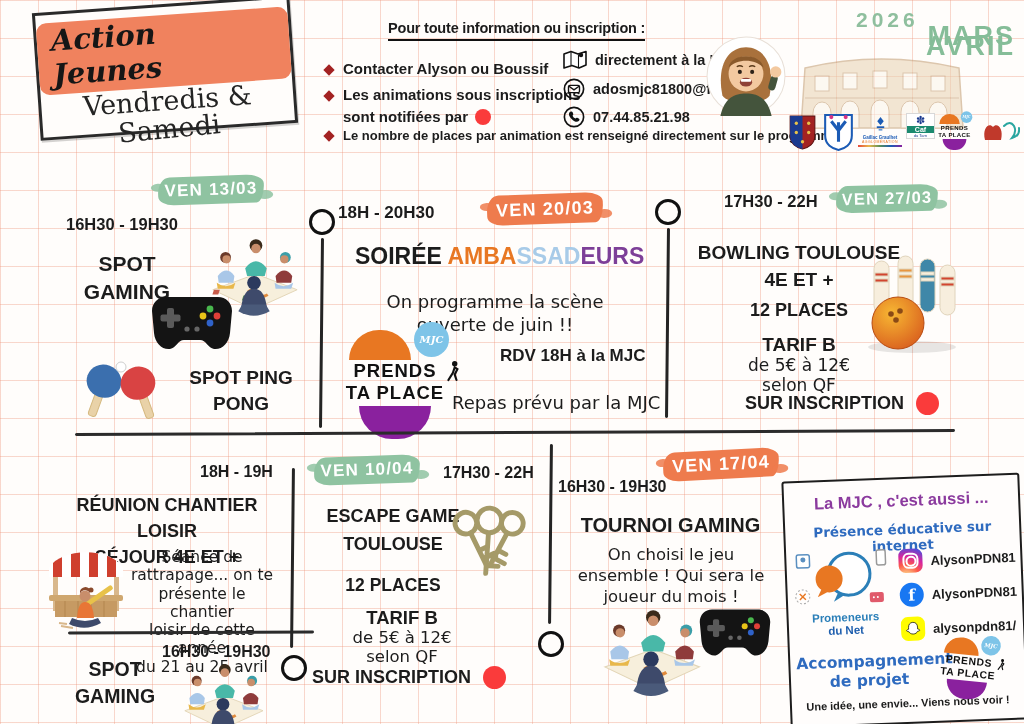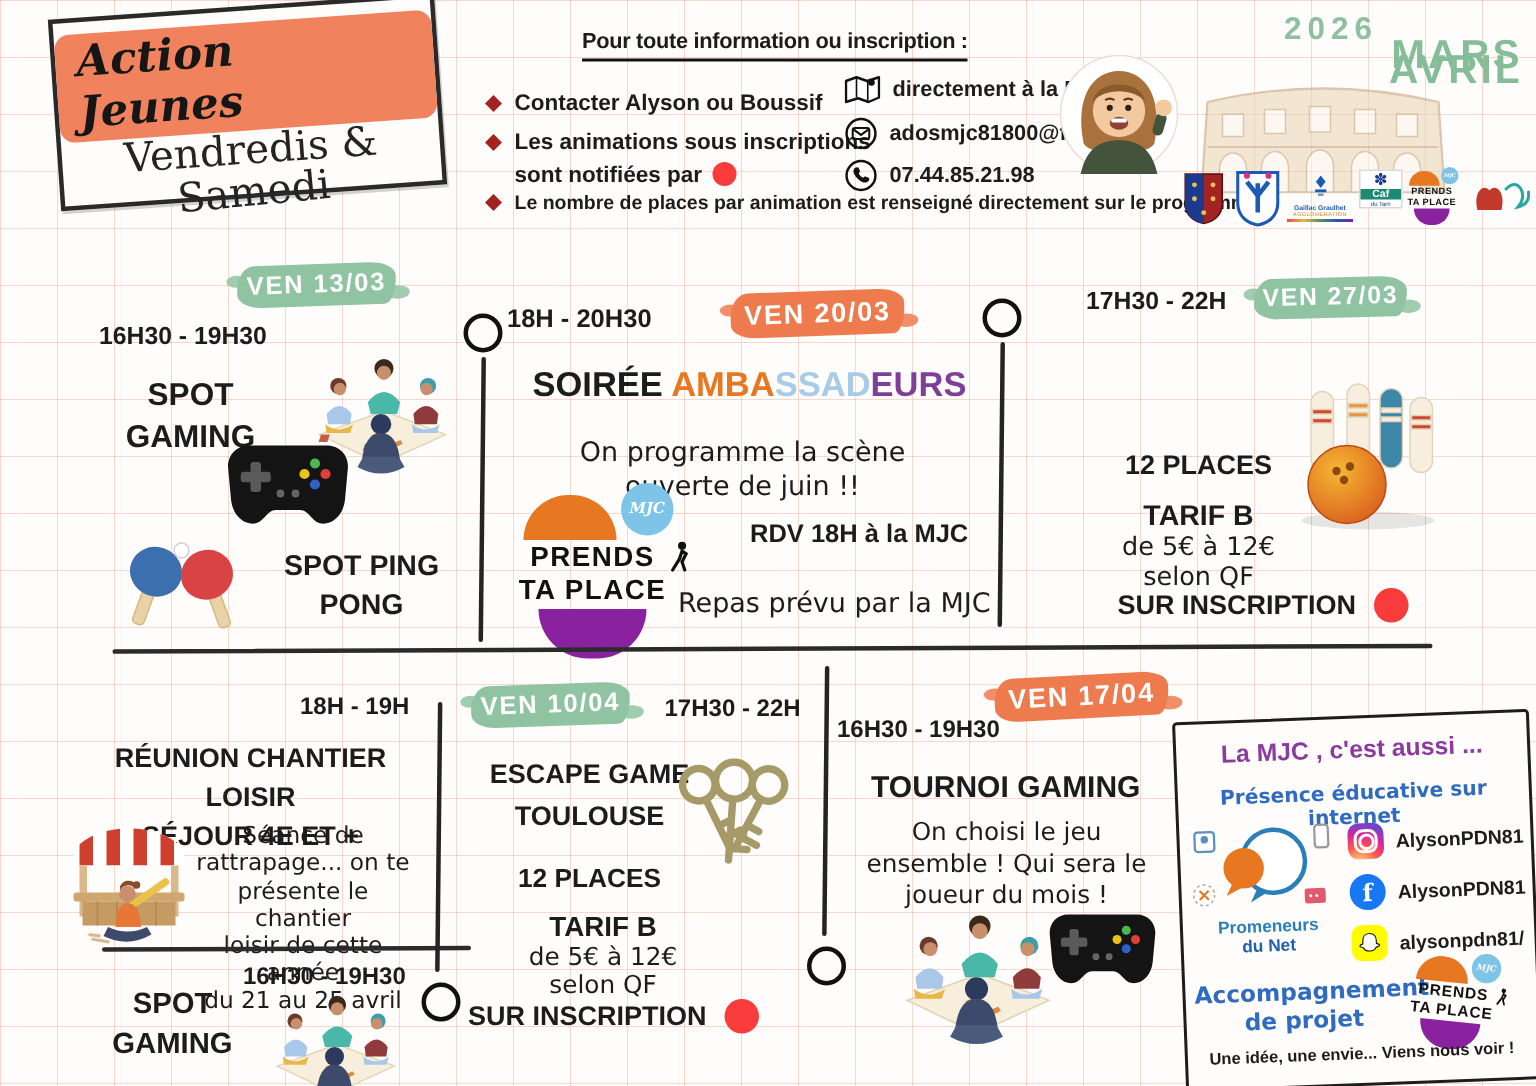--- a/index.html
+++ b/index.html
@@ -296,20 +296,24 @@
   </div>
 
   <div class="abs t-head" style="left:500px;top:346px;font-size:17px;white-space:nowrap;">RDV 18H à la MJC</div>
   <div class="abs hand" style="left:452px;top:392px;font-size:18px;white-space:nowrap;">Repas prévu par la MJC</div>
 
   <div class="abs ring" style="left:655px;top:199px;"></div>
   <div class="abs vline" style="left:666px;top:228px;height:190px;"></div>
 
   <div class="abs t-time" style="left:724px;top:192px;font-size:16.5px;">17H30 - 22H</div>
   <div class="abs badge green" style="left:836px;top:185px;width:102px;height:27px;font-size:16.5px;transform:rotate(-1.5deg);">VEN 27/03</div>
+  <div class="abs ctr t-head" style="left:690px;top:240px;width:218px;font-size:19px;line-height:1.4;">
+    <div>BOWLING TOULOUSE</div>
+    <div>4E ET +</div>
+  </div>
   <div class="abs ctr t-head" style="left:690px;top:300px;width:218px;font-size:18px;">12 PLACES</div>
   <div class="abs ctr t-head" style="left:690px;top:334px;width:218px;font-size:19px;">TARIF B</div>
   <div class="abs ctr hand" style="left:690px;top:356px;width:218px;font-size:17px;line-height:1.15;">
     <div>de 5€ à 12€</div>
     <div>selon QF</div>
   </div>
   <div class="abs insc" style="left:745px;top:392px;">
     <span>SUR INSCRIPTION</span>
     <span class="dot-red"></span>
   </div>

